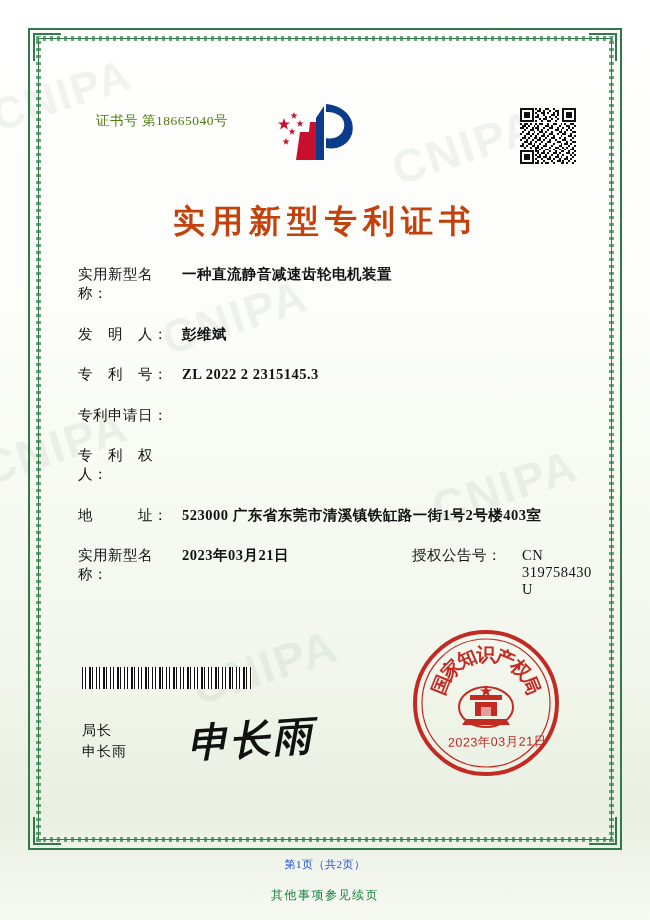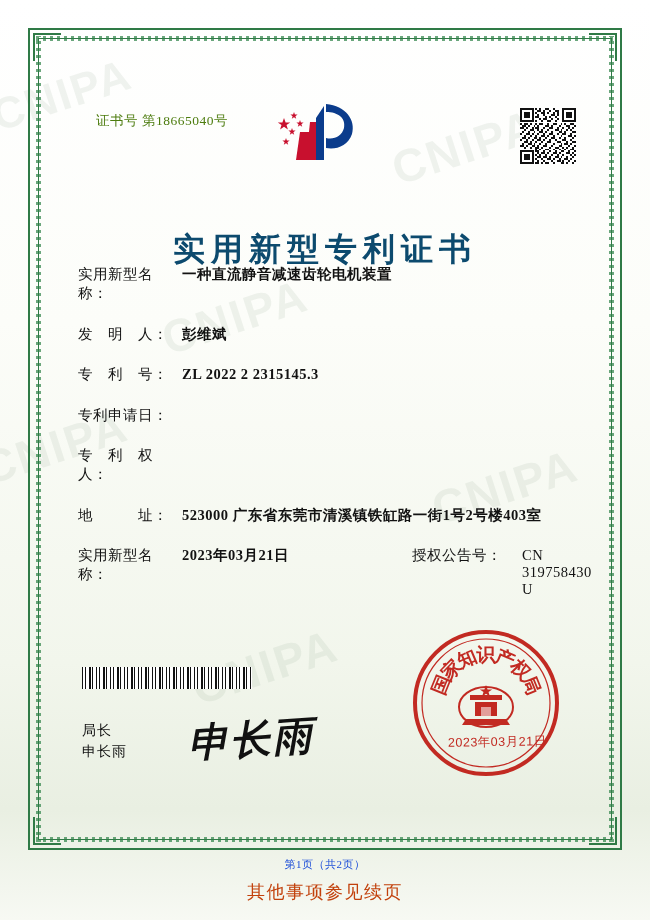--- a/index.html
+++ b/index.html
@@ -129,23 +129,22 @@
 
   .title {
     position: absolute;
     left: 0;
     right: 0;
     top: 140px;
     text-align: center;
     font-size: 32px;
     font-weight: bold;
     letter-spacing: 6px;
-    color: #0c4a6e;
+    color: #c2410c;
     font-family: "DejaVu Serif", serif;
-    margin-top: 28px;
   }
 
   .fields {
     position: absolute;
     left: 18px;
     right: 20px;
     top: 205px;
   }
   .field-row {
     display: flex;
@@ -257,22 +256,22 @@
     font-size: 11px;
     color: #1d4ed8;
     letter-spacing: 0.5px;
   }
   .footer-note {
     position: absolute;
     left: 0;
     right: 0;
     bottom: 16px;
     text-align: center;
-    font-size: 18px;
-    color: #c2410c;
+    font-size: 12px;
+    color: #15803d;
     letter-spacing: 1.5px;
   }
 </style>
 </head>
 <body>
 
 <div class="page">
   <div class="paper-tint"></div>
 
   <div class="watermark" style="left:-10px; top:70px; font-size:44px; transform:rotate(-18deg);">CNIPA</div>

